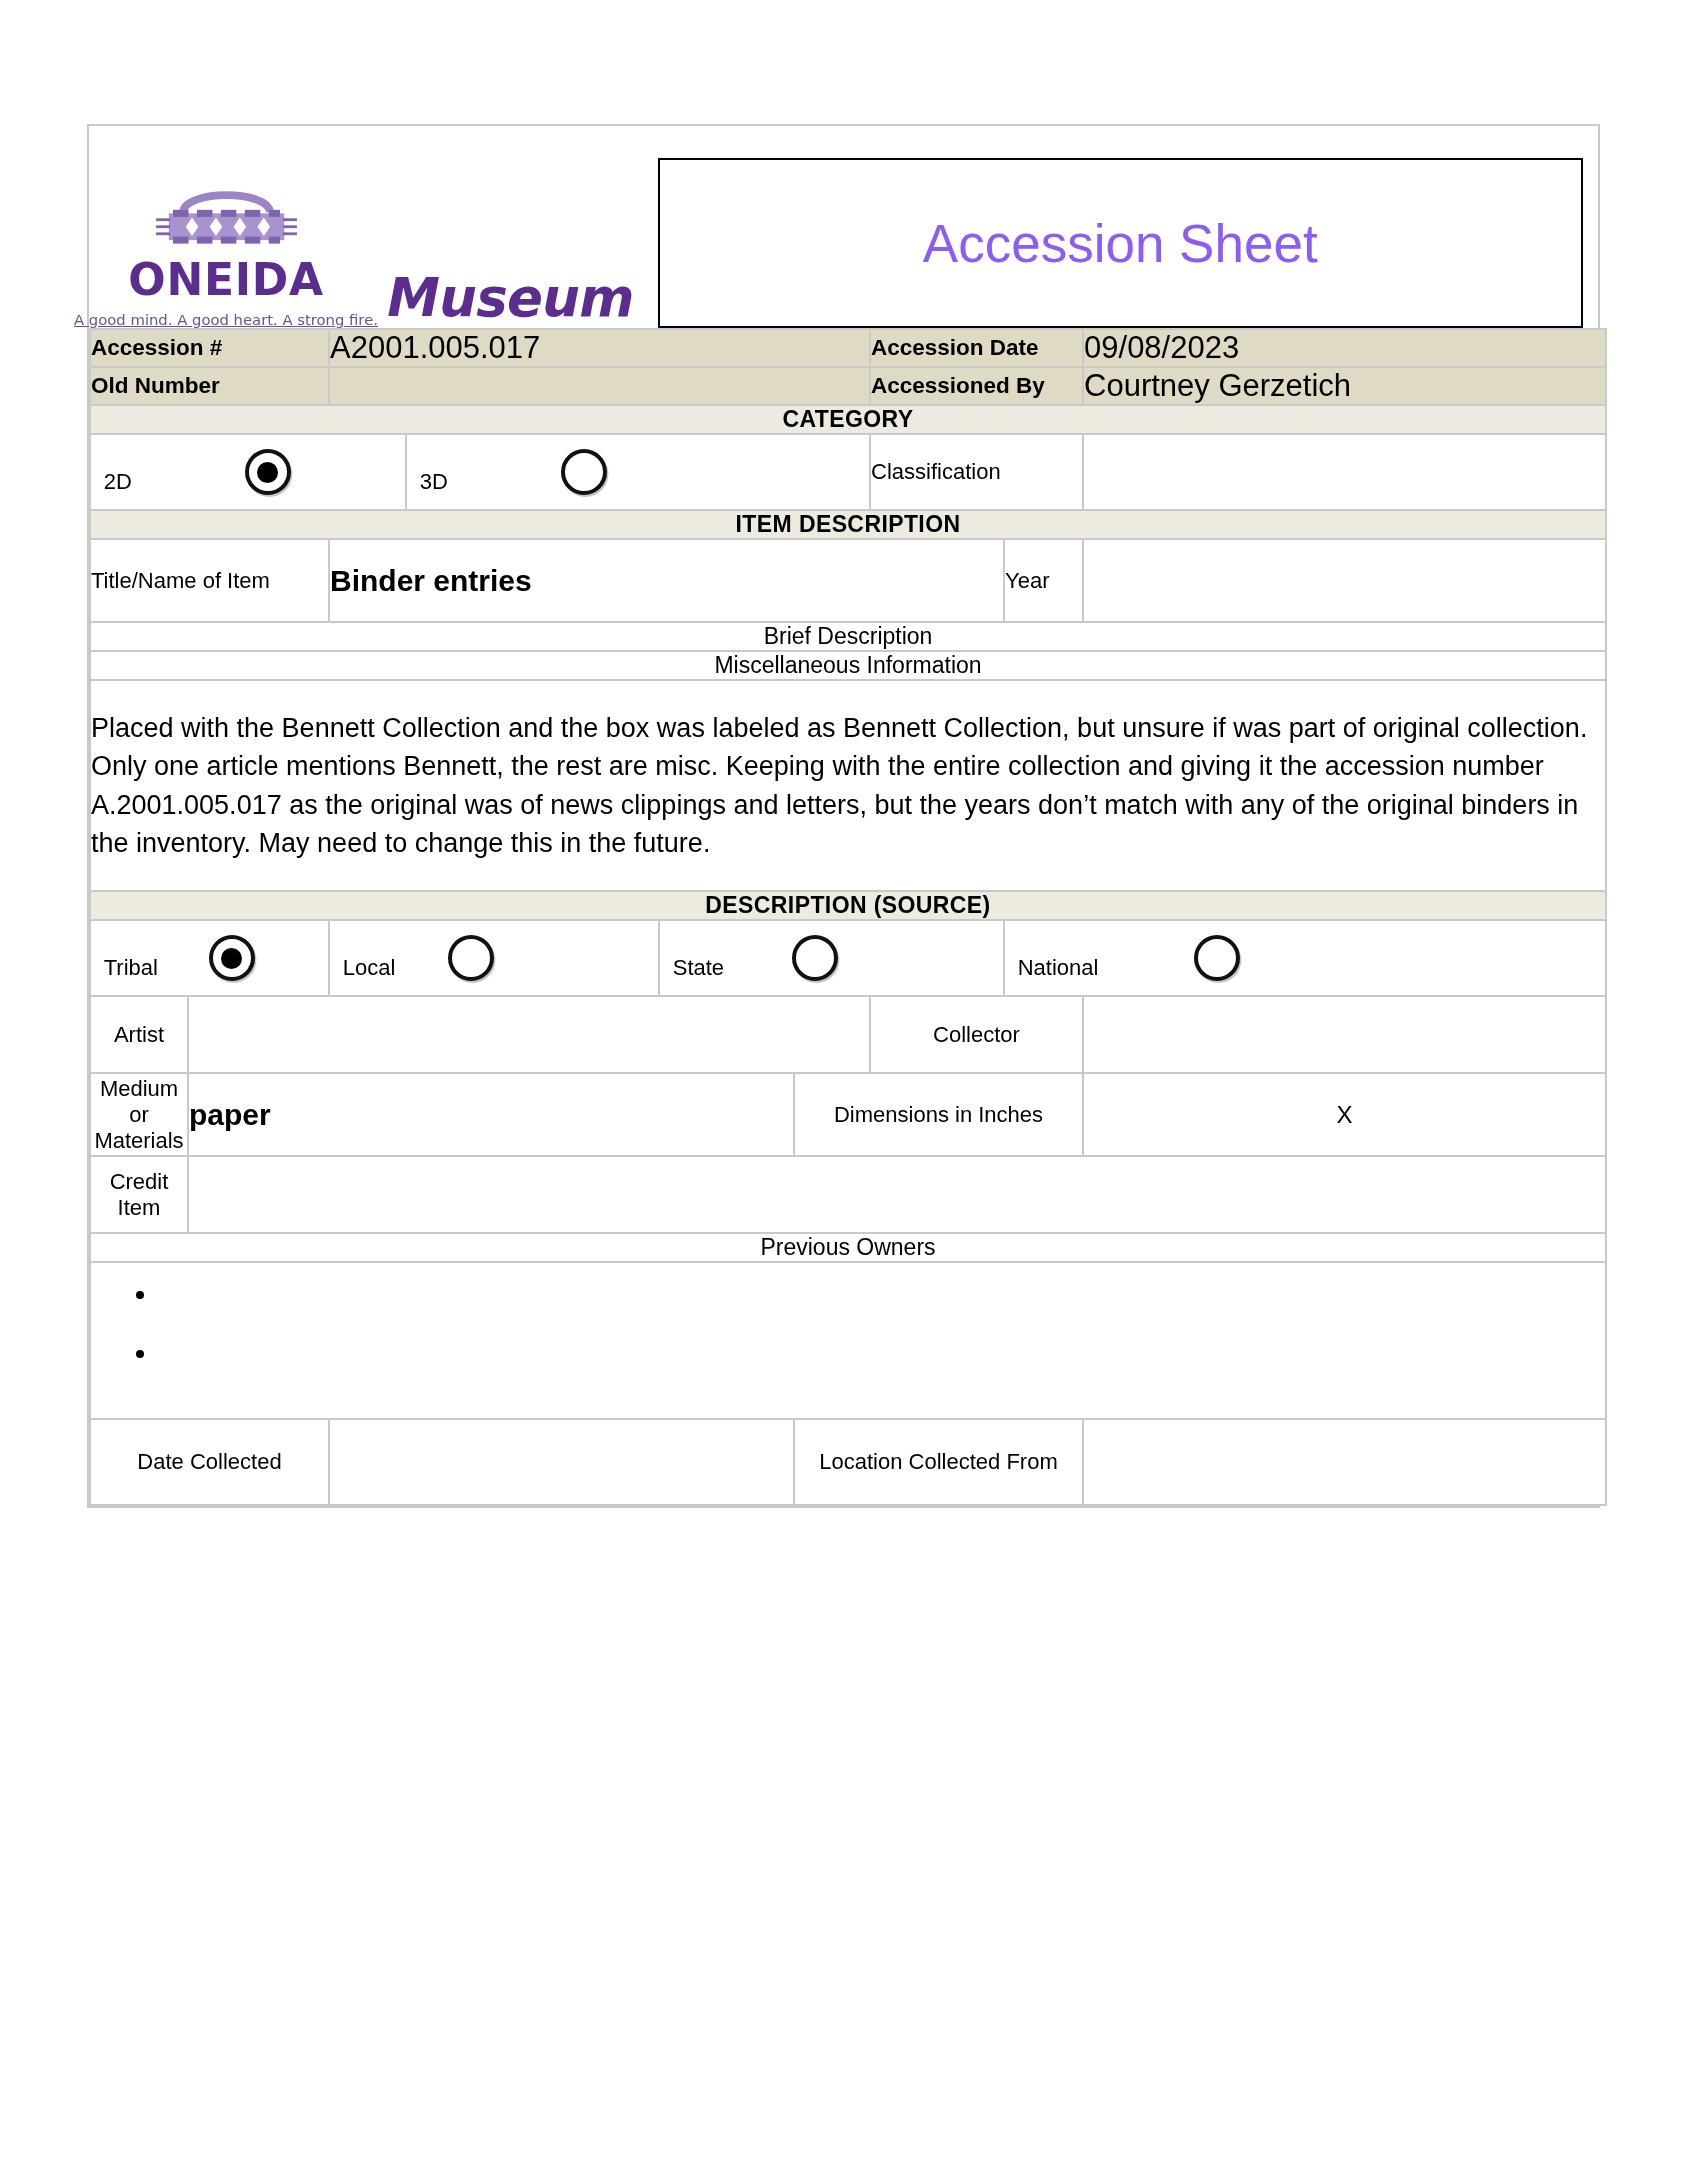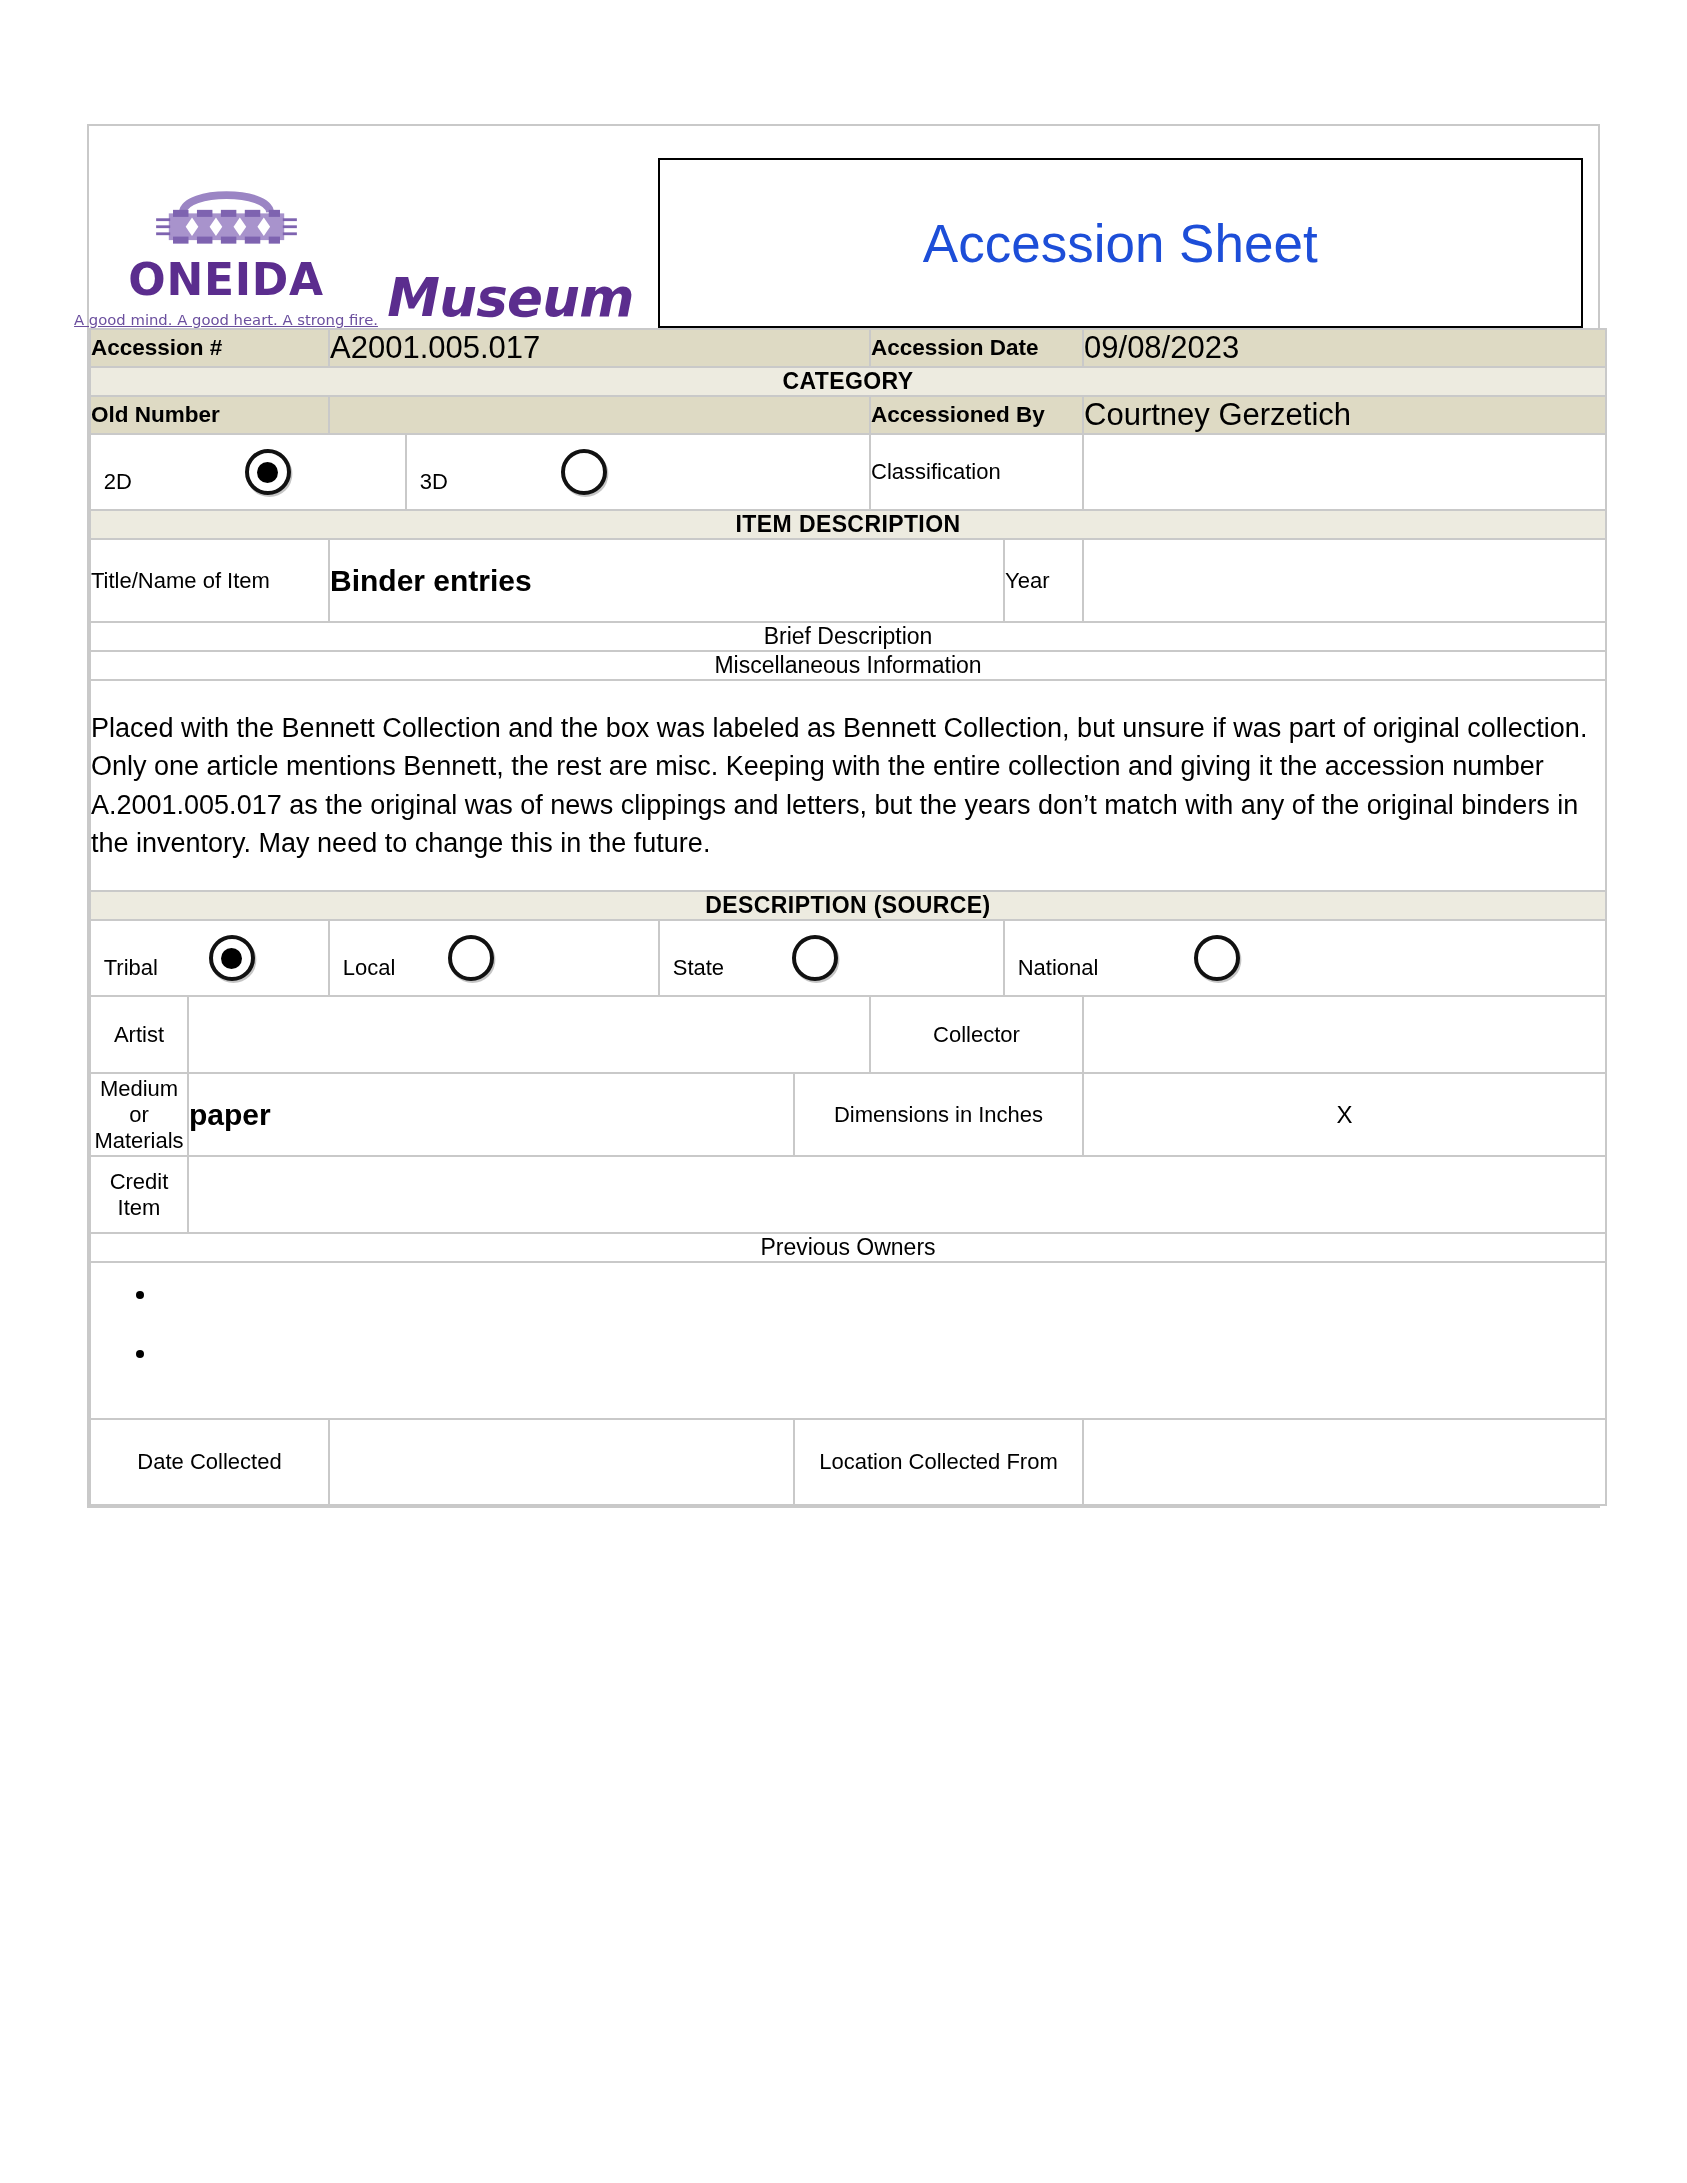--- a/index.html
+++ b/index.html
@@ -89,21 +89,21 @@
     margin-right: 15.5px;
     border: 2.8px solid #000000;
     height: 166px;
     display: flex;
     align-items: center;
     justify-content: center;
     background: #ffffff;
   }
   .title-box-text {
     font-size: 53px;
-    color: #1d4ed8;
+    color: #8b5cf6;
   }
 
   
   .tan { background: #dedac4; }
   .cream { background: #edebe0; }
   .white { background: #ffffff; }
 
   .lbl-bold {
     font-size: 22.5px;
     font-weight: bold;
@@ -264,28 +264,28 @@
 
     <tbody>
         <tr>
       <td class="tan lbl-bold" colspan="2">Accession #</td>
       <td class="tan val-big" colspan="4">A2001.005.017</td>
       <td class="tan lbl-bold" colspan="2">Accession Date</td>
       <td class="tan val-big" colspan="2">09/08/2023</td>
     </tr>
 
     <tr>
-      <td class="cream section-head" colspan="10">CATEGORY</td>
-    </tr>
-
-    <tr>
       <td class="tan lbl-bold" colspan="2">Old Number</td>
       <td class="tan val-big" colspan="4"></td>
       <td class="tan lbl-bold" colspan="2">Accessioned By</td>
       <td class="tan val-big" colspan="2">Courtney Gerzetich</td>
+    </tr>
+
+    <tr>
+      <td class="cream section-head" colspan="10">CATEGORY</td>
     </tr>
 
     <tr style="height:76px">
       <td class="white" colspan="3">
         <div class="opt">
           <span class="opt-label">2D</span>
           <span class="radio">
                 <span class="dot"></span>
               </span>
         </div>

